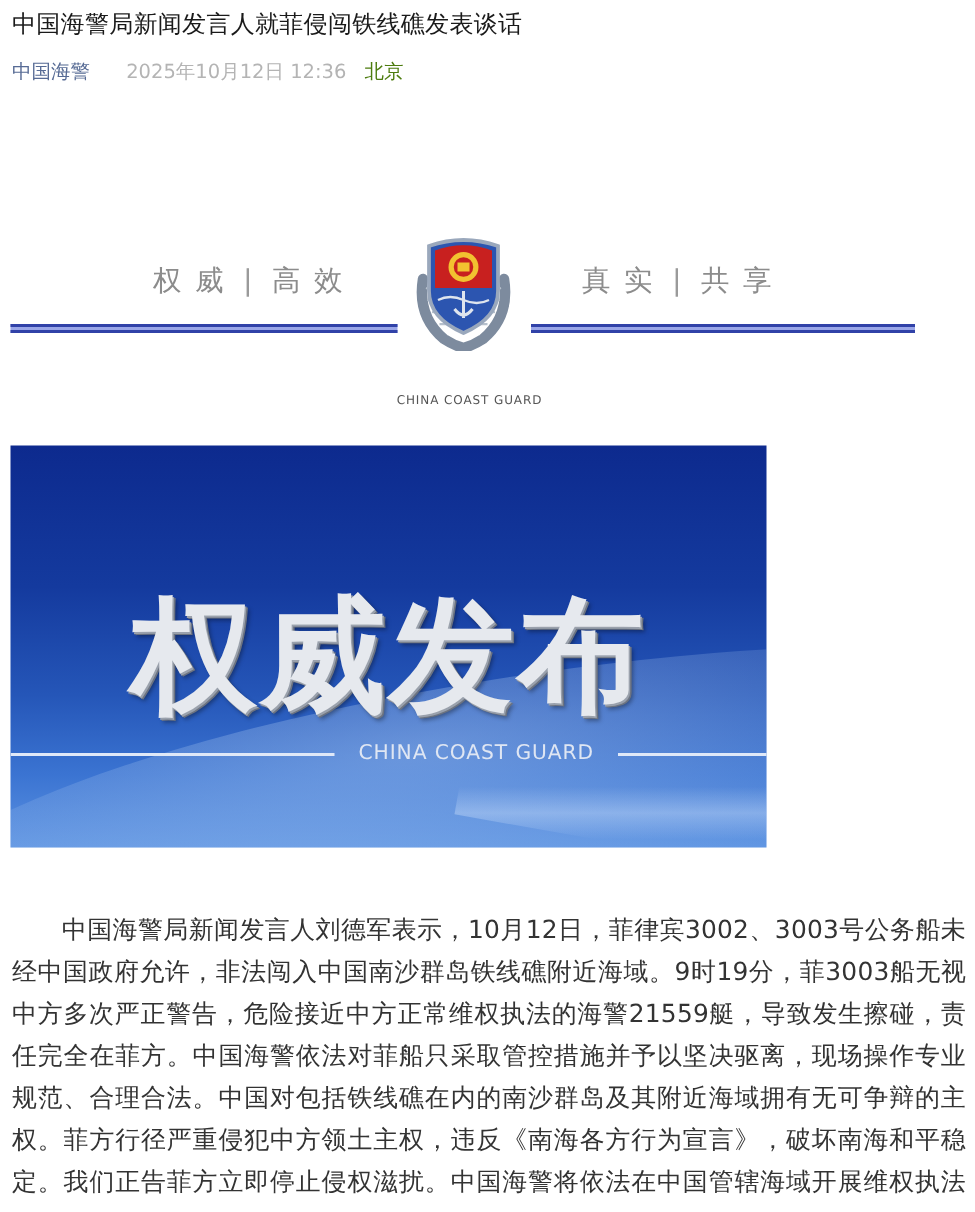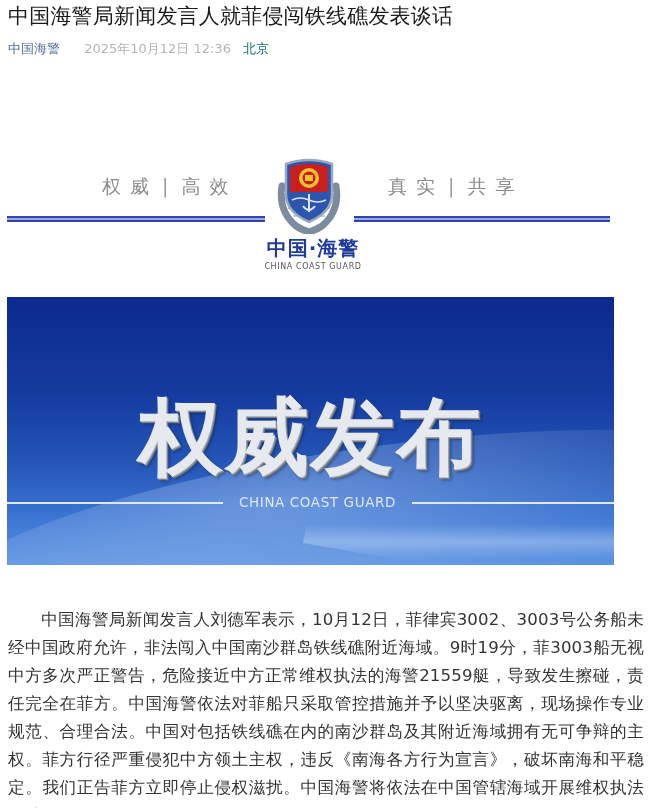--- a/index.html
+++ b/index.html
@@ -3,30 +3,30 @@
 <meta charset="utf-8">
 <style>
   html, body { margin: 0; padding: 0; background: #ffffff; }
   body {
     width: 650px; height: 808px; overflow: hidden; position: relative;
     font-family: "DejaVu Sans", "Liberation Sans", sans-serif;
     color: #222;
   }
   .title {
     position: absolute; left: 8px; top: 2px;
-    font-size: 21px; line-height: 28px; color: #1a1a1a;
+    font-size: 16px; line-height: 28px; color: #1a1a1a;
     letter-spacing: 0.2px; white-space: nowrap;
   }
   .meta {
     position: absolute; left: 8px; top: 39px;
     font-size: 13px; line-height: 20px; white-space: nowrap;
   }
   .meta .source { color: #576b95; margin-right: 20px; }
   .meta .time { color: #b4b4b4; margin-right: 8px; margin-top: 12px; }
-  .meta .loc { color: #0f766e; }
+  .meta .loc { color: #4d7c0f; }
 
   
   .banner-top { position: absolute; left: 0; top: 150px; width: 650px; height: 130px; }
   .slogan {
     position: absolute; top: 24px; font-size: 19px; color: #8c8c8c;
     letter-spacing: 9px; white-space: nowrap;
   }
   .slogan.left { left: 102px; }
   .slogan.right { left: 388px; }
   .slogan .sep { color: #9a9a9a; margin: 0 4px; }
@@ -42,21 +42,21 @@
     position: absolute; left: 258px; top: 85px; width: 110px; text-align: center;
     font-size: 20px; font-weight: bold; color: #1f3a9e; letter-spacing: 1px; white-space: nowrap;
   }
   .brand-en {
     position: absolute; left: 248px; top: 112px; width: 130px; text-align: center;
     font-size: 8px; color: #555; letter-spacing: 0.6px; white-space: nowrap;
   }
 
   
   .hero {
-    position: absolute; left: 7px; top: 297px; width: 607px; height: 268px;
+    position: absolute; left: 7px; top: 297px; width: 504px; height: 268px;
     overflow: hidden;
     background: linear-gradient(180deg, #0d2a8e 0%, #143a9e 35%, #2556b8 62%, #3b74d2 82%, #5c93e2 100%);
   }
   .hero .swoosh1 {
     position: absolute; left: -80px; top: 150px; width: 900px; height: 200px;
     border-radius: 50%;
     background: radial-gradient(ellipse at 40% 20%, rgba(170,200,240,0.45), rgba(120,160,230,0) 60%);
     transform: rotate(-8deg);
   }
   .hero .swoosh2 {
@@ -113,21 +113,20 @@
 
     <path d="M14 8 Q37 0 60 8 L60 38 Q60 56 37 66 Q14 56 14 38 Z" fill="#2c55b0" stroke="#9aa8bc" stroke-width="2.5"></path>
     <path d="M18 11 Q37 4 56 11 L56 36 L18 36 Z" fill="#c8201f"></path>
     <circle cx="37" cy="22" r="10" fill="#f2c230"></circle>
     <circle cx="37" cy="22" r="6.5" fill="#c8201f"></circle>
     <rect x="33" y="19" width="8" height="6" fill="#f2c230"></rect>
     <path d="M37 38 L37 56 M31 50 Q37 58 43 50" stroke="#dfe5ee" stroke-width="2" fill="none"></path>
     <path d="M20 44 Q28 40 37 44 Q46 48 54 44" stroke="#dfe5ee" stroke-width="1.5" fill="none"></path>
   </svg>
 
-  <div class="brand-cn">中国·海警</div>
   <div class="brand-en">CHINA COAST GUARD</div>
 </div>
 
 <div class="hero">
   <div class="swoosh1"></div>
   <div class="swoosh2"></div>
   <div class="hero-title">权威发布</div>
   <div class="hero-line left"></div>
   <div class="hero-sub">CHINA COAST GUARD</div>
   <div class="hero-line right"></div>

